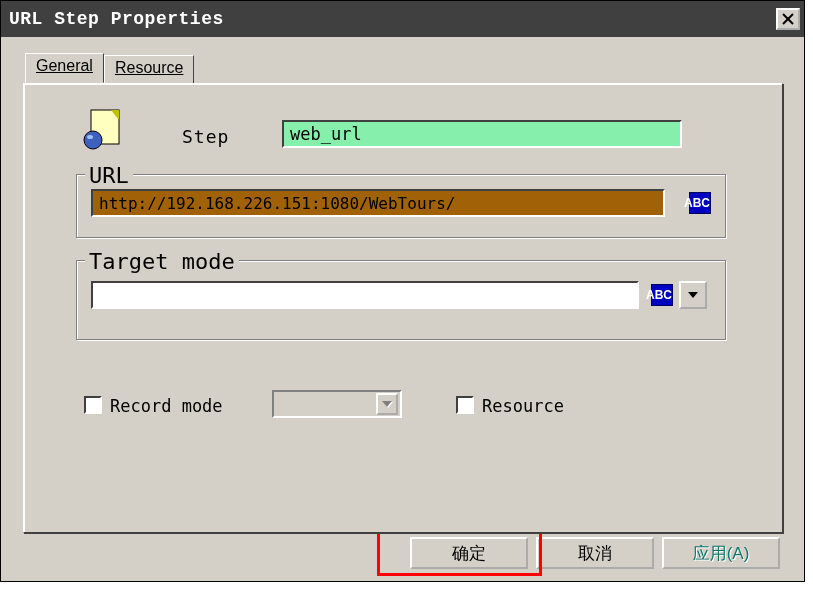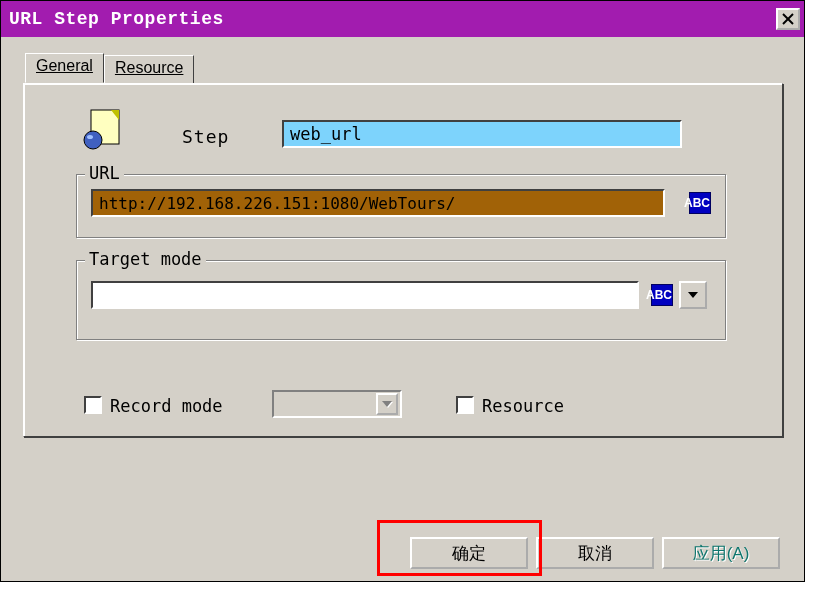--- a/index.html
+++ b/index.html
@@ -16,21 +16,21 @@
   .window {
     position: absolute;
     top: 0; left: 0;
     width: 805px;
     height: 582px;
     border: 1px solid #000;
     background: #d4d0c8;
   }
   .titlebar {
     height: 36px;
-    background: #a21caf;
+    background: #404040;
     color: #fff;
     display: flex;
     align-items: center;
     justify-content: space-between;
     padding: 0 4px 0 8px;
     font-family: "Consolas","Courier New",monospace;
     font-size: 18px;
     font-weight: bold;
   }
   .titlebar .title { letter-spacing: 0.5px; }
@@ -76,21 +76,21 @@
     font-size: 16px;
   }
   .tab-underline {
     text-decoration: underline;
   }
   .tab-panel {
     position: absolute;
     left: 22px;
     top: 46px;
     width: 760px;
-    height: 354px;
+    height: 450px;
     border: 2px groove #fff;
     background: #d4d0c8;
     border-top-color: #fff;
     border-left-color: #fff;
     border-right-color: #404040;
     border-bottom-color: #404040;
     border-style: solid;
     border-width: 1px;
     z-index: 2;
     box-shadow: inset 1px 1px 0 #fff, 1px 1px 0 #404040;
@@ -110,39 +110,39 @@
     letter-spacing: 1px;
   }
   .step-input {
     position: absolute;
     left: 258px; top: 36px;
     width: 400px; height: 28px;
     border-top: 2px solid #404040;
     border-left: 2px solid #404040;
     border-right: 2px solid #fff;
     border-bottom: 2px solid #fff;
-    background: #7dd3fc;
+    background: #86efac;
     padding: 2px 6px;
     font-family: "Consolas",monospace;
     font-size: 17px;
   }
 
   
   .groupbox {
     position: absolute;
     border: 1px solid #808080;
     box-shadow: 1px 1px 0 #fff inset, 1px 1px 0 #fff;
   }
   .groupbox .legend {
     position: absolute;
     top: -12px; left: 8px;
     background: #d4d0c8;
     padding: 0 4px;
     font-family: "Consolas",monospace;
-    font-size: 17px;
+    font-size: 22px;
   }
   .url-group {
     left: 52px; top: 90px;
     width: 650px; height: 64px;
   }
   .url-input {
     position: absolute;
     left: 14px; top: 14px;
     width: 574px; height: 28px;
     border-top: 2px solid #404040;

